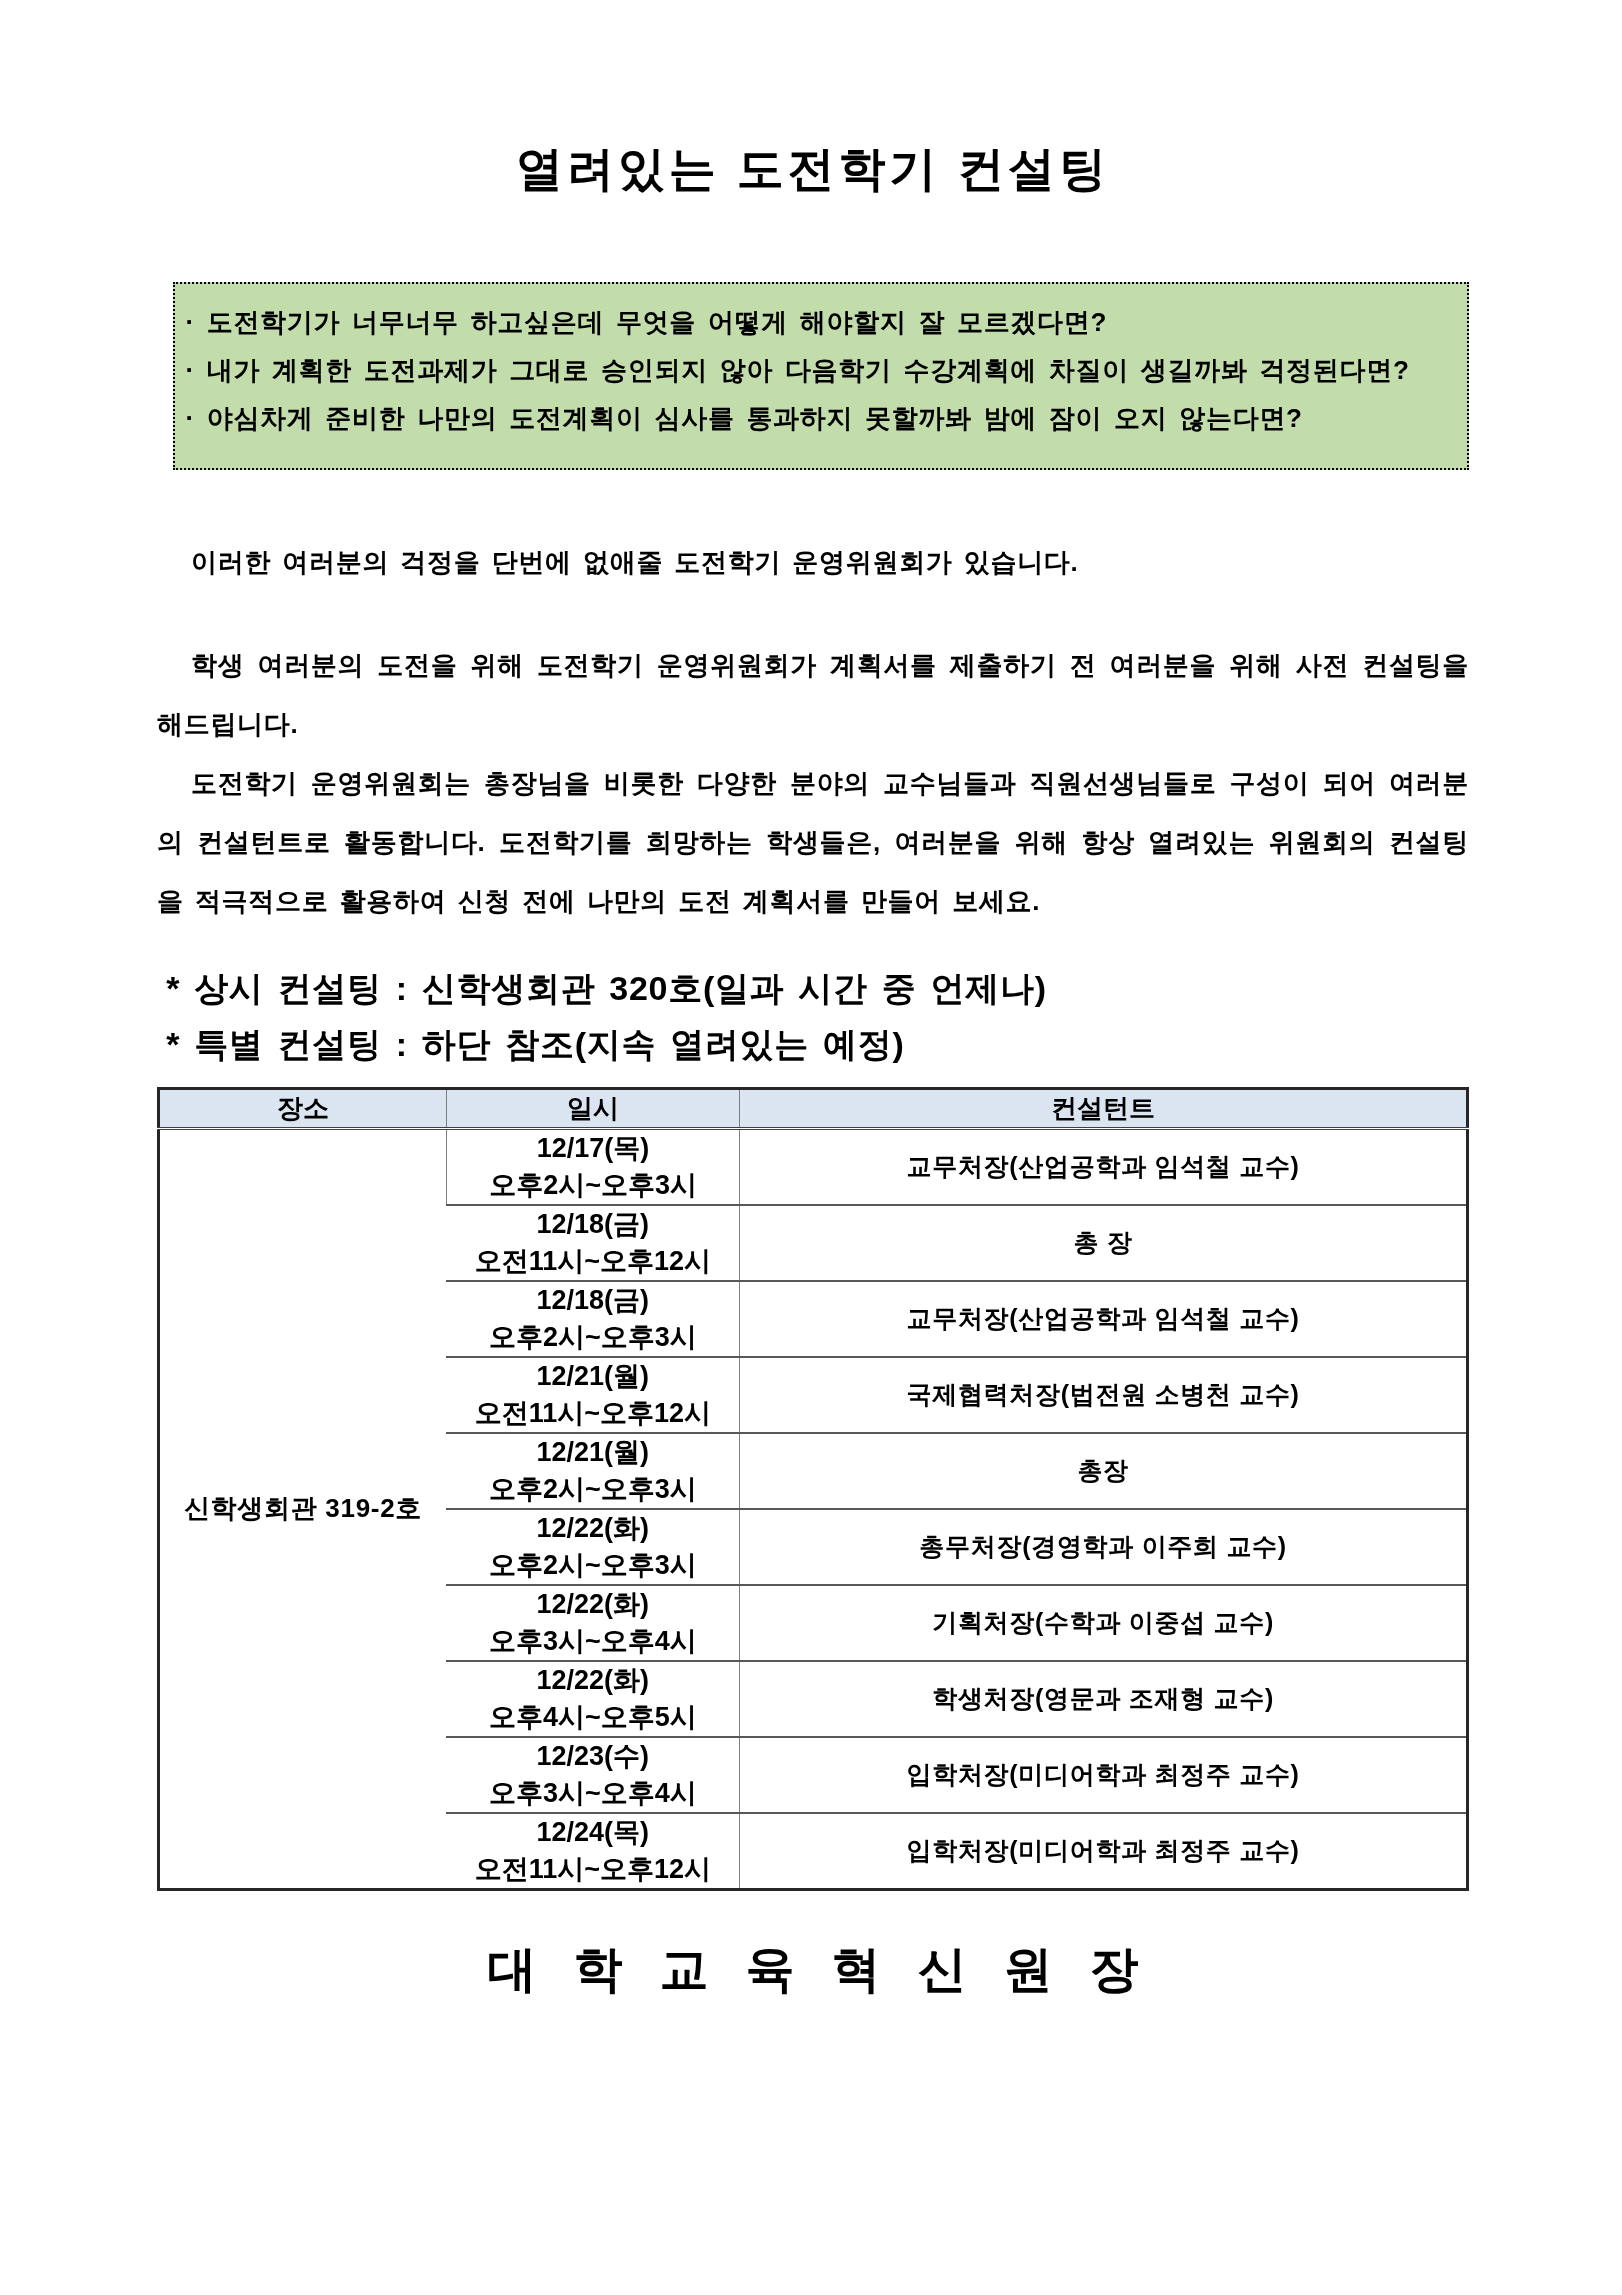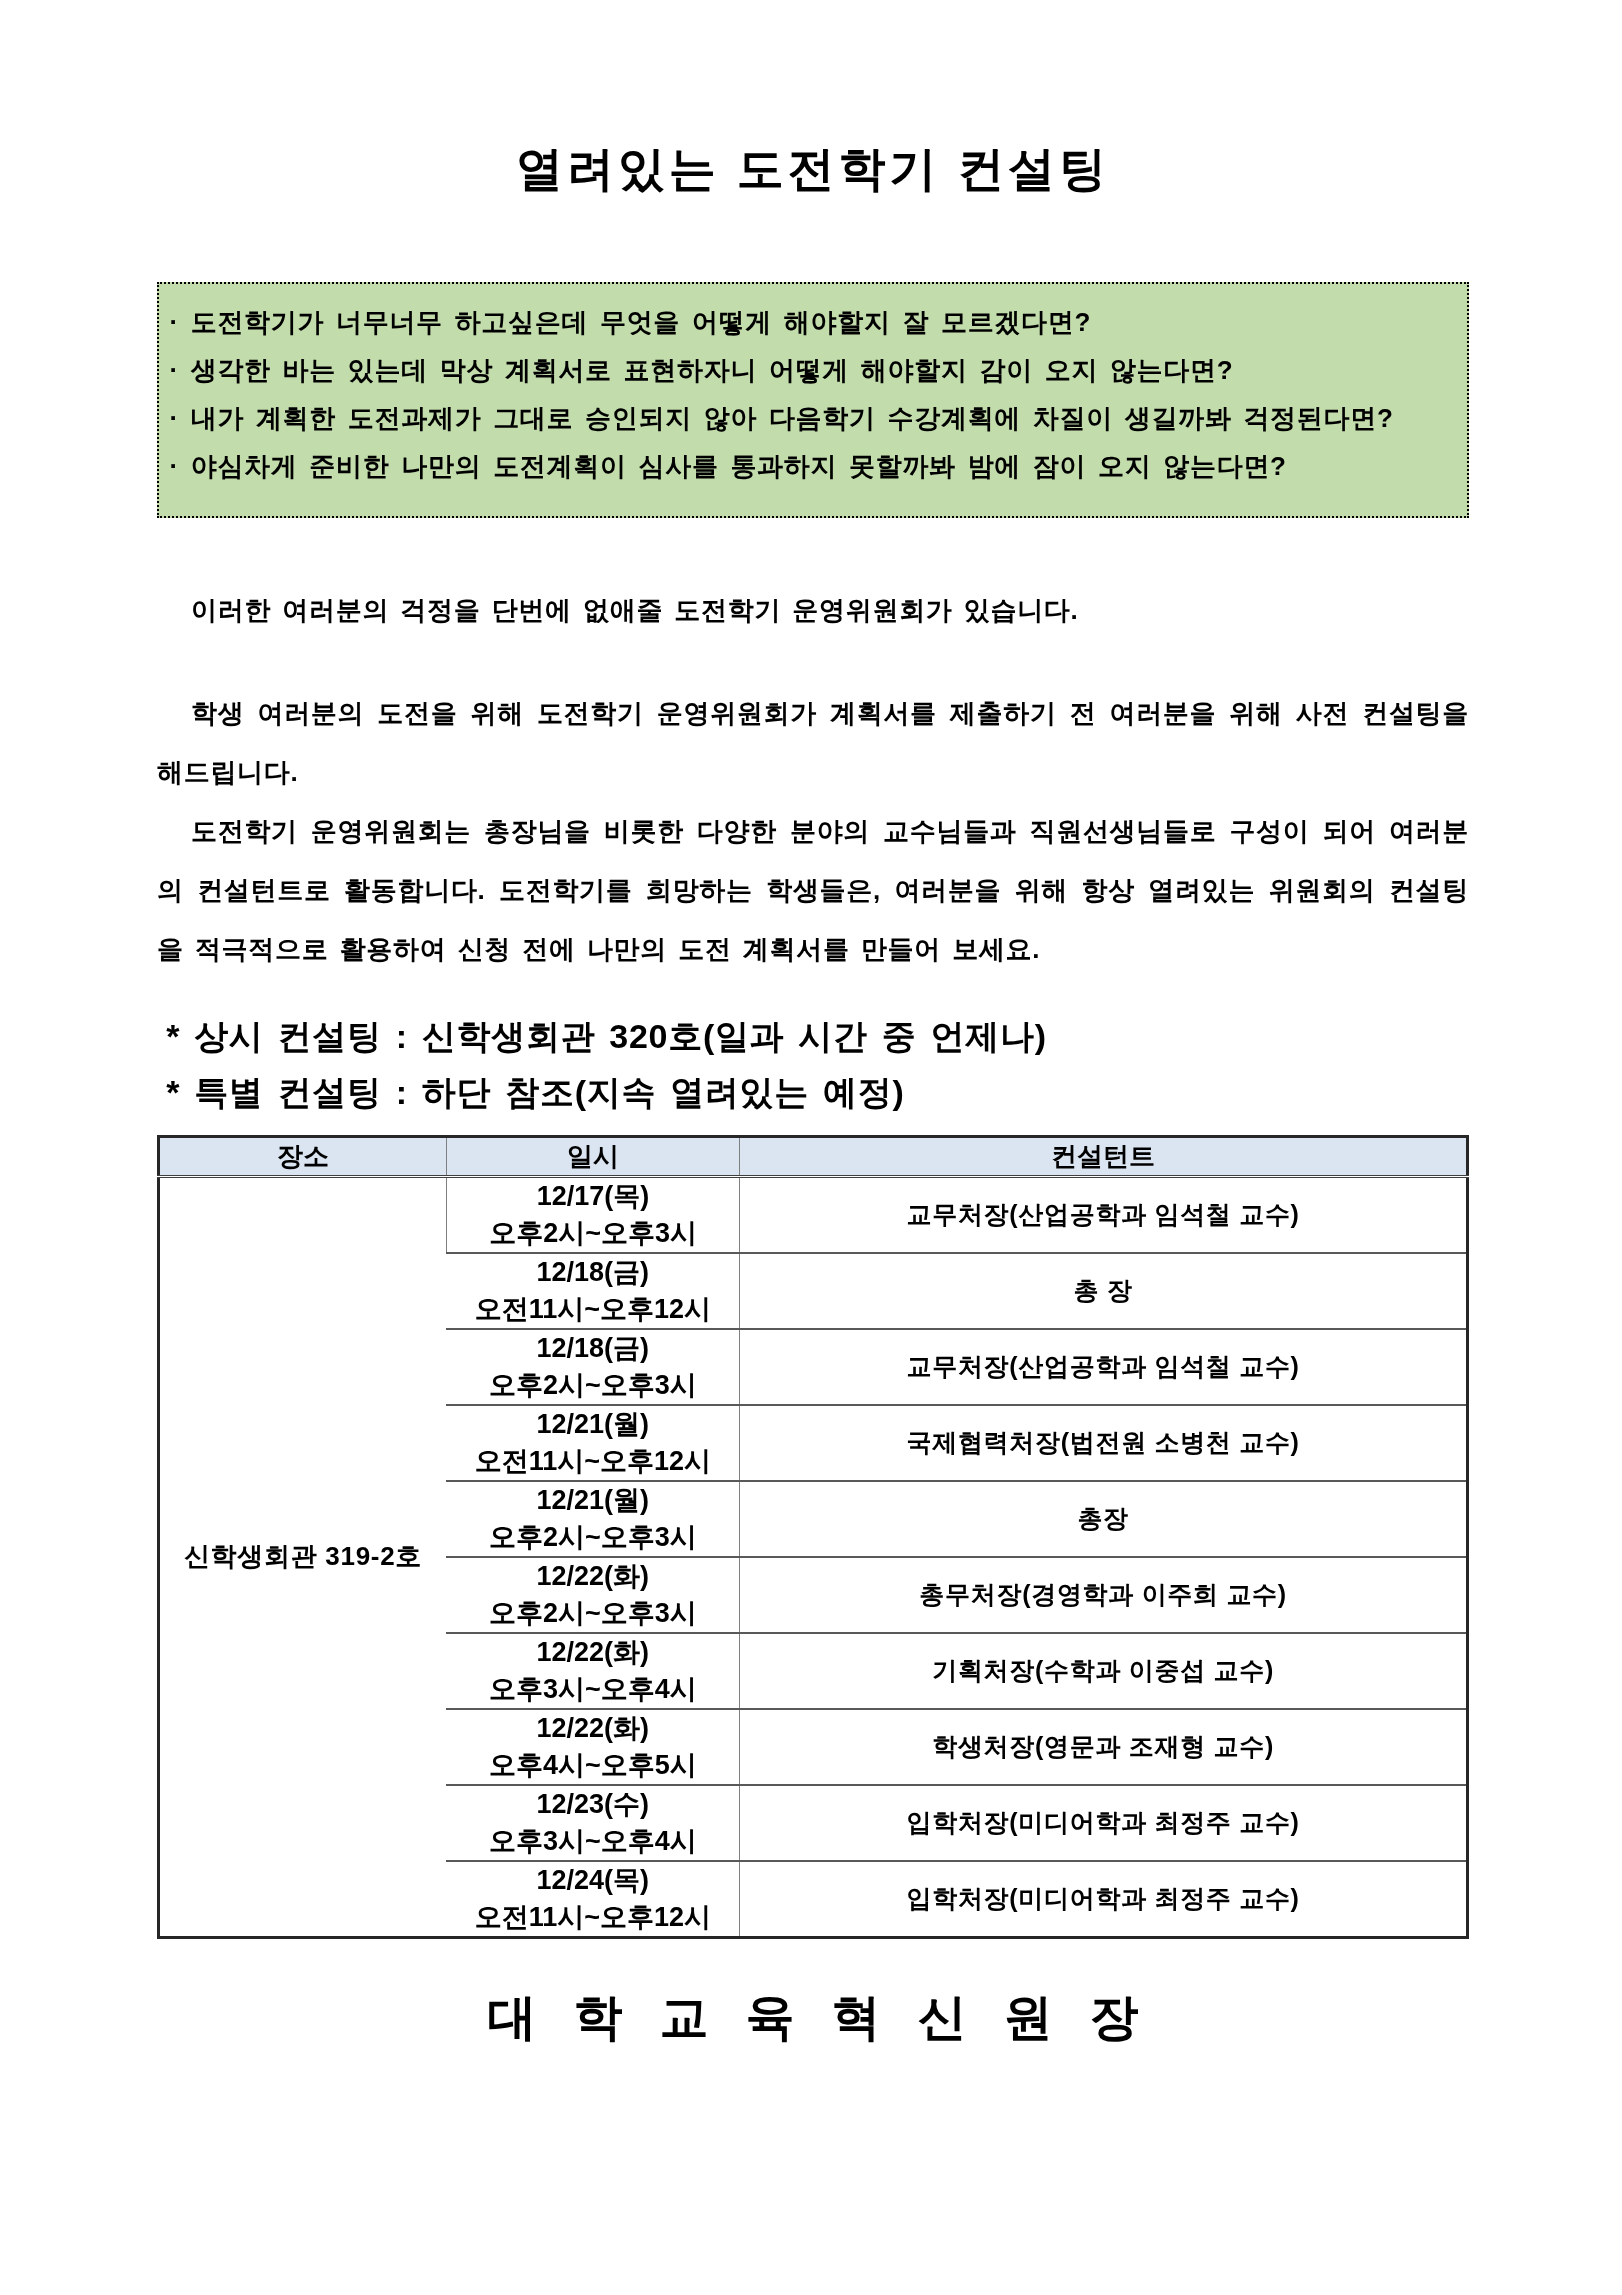--- a/index.html
+++ b/index.html
@@ -23,20 +23,21 @@
     font-weight: bold;
   }
   .green-box {
     border: 2.6px dotted #000000;
     background: #c2dcab;
     padding: 14.4px 11.8px 26px 10.5px;
     font-size: 26px;
     line-height: 48px;
     letter-spacing: 0.7px;
     word-spacing: 3.9px;
+    margin-left: 16px;
   }
   .bullet { white-space: nowrap; }
   .para {
     margin: 0;
     font-size: 26px;
     line-height: 59px;
     text-align: justify;
     text-indent: 34px;
     word-spacing: 3.3px;
     letter-spacing: 0.7px;
@@ -96,21 +97,20 @@
 </style>
 </head>
 <body>
 
 <div class="page">
 
   <h1 class="title">열려있는 도전학기 컨설팅</h1>
 
   <div class="green-box" style="background: rgb(194, 220, 171);">
     <div class="bullet">· 도전학기가 너무너무 하고싶은데 무엇을 어떻게 해야할지 잘 모르겠다면?</div>
-    <div class="bullet">· 생각한 바는 있는데 막상 계획서로 표현하자니 어떻게 해야할지 감이 오지 않는다면?</div>
     <div class="bullet">· 내가 계획한 도전과제가 그대로 승인되지 않아 다음학기 수강계획에 차질이 생길까봐 걱정된다면?</div>
     <div class="bullet">· 야심차게 준비한 나만의 도전계획이 심사를 통과하지 못할까봐 밤에 잠이 오지 않는다면?</div>
   </div>
 
   <p class="para p1">이러한 여러분의 걱정을 단번에 없애줄 도전학기 운영위원회가 있습니다.</p>
   <p class="para p2">학생 여러분의 도전을 위해 도전학기 운영위원회가 계획서를 제출하기 전 여러분을 위해 사전 컨설팅을 해드립니다.</p>
   <p class="para p3">도전학기 운영위원회는 총장님을 비롯한 다양한 분야의 교수님들과 직원선생님들로 구성이 되어 여러분의 컨설턴트로 활동합니다. 도전학기를 희망하는 학생들은, 여러분을 위해 항상 열려있는 위원회의 컨설팅을 적극적으로 활용하여 신청 전에 나만의 도전 계획서를 만들어 보세요.</p>
 
   <div class="notes">
     <div class="note">* 상시 컨설팅 : 신학생회관 320호(일과 시간 중 언제나)</div>

